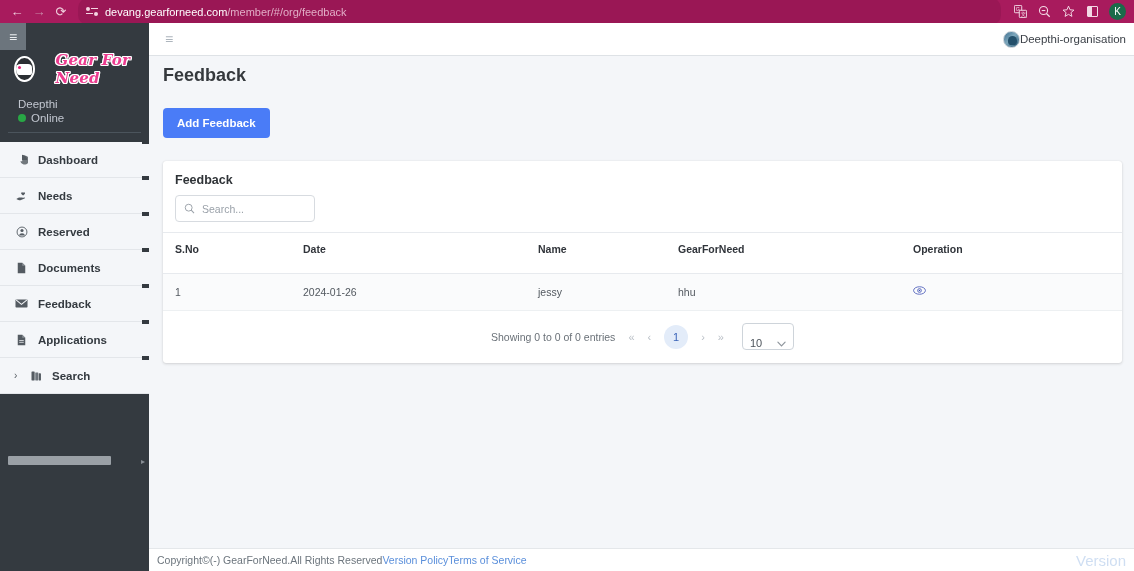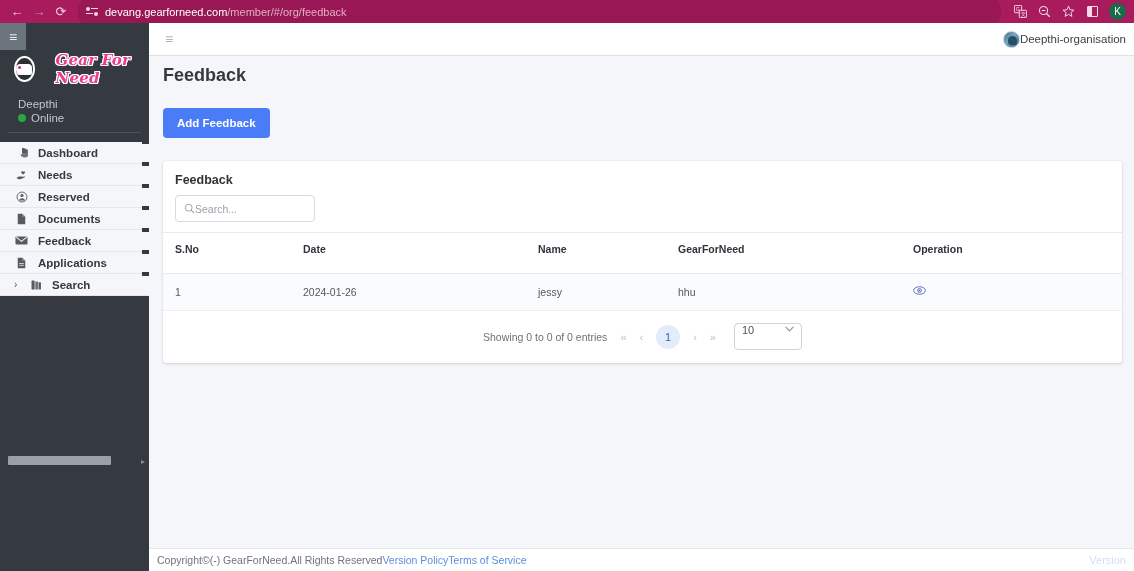--- a/index.html
+++ b/index.html
@@ -123,21 +123,21 @@
   .user-name { color: #c2c7d0; font-size: 11.5px; line-height: 16px; }
   .user-status { display: flex; align-items: center; gap: 5px; }
   .status-dot { width: 8px; height: 8px; border-radius: 50%; background: #28a745; }
   .status-text { color: #c2c7d0; font-size: 11.5px; }
   .side-div { height: 1px; background: #4b545c; margin: 0 8px; }
 
   .nav-list { margin-top: 9px; }
   .nav-item {
     position: relative;
     background: #f4f6f9;
-    height: 22px;
+    height: 36px;
     display: flex; align-items: center;
     padding-left: 14px; gap: 9px;
     border-bottom: 1px solid #e3e6ea;
     width: 149px;
   }
   .nav-item .nicon {
     width: 15px; display: flex; align-items: center; justify-content: center;
     color: #545b62; font-size: 12px;
   }
   .nav-item .nlabel {
@@ -215,21 +215,21 @@
     border-radius: 3px;
     box-shadow: 0 0 1px rgba(0,0,0,.12), 0 1px 3px rgba(0,0,0,.14);
     width: 959px;
   }
   .card-head { padding: 12px 12px 0 12px; }
   .card-title { font-size: 12.5px; font-weight: bold; color: #2f3337; }
   .search-wrap {
     margin-top: 8px; margin-bottom: 10px;
     width: 140px; height: 27px;
     border: 1px solid #d7dbe0; border-radius: 4px;
-    display: flex; align-items: center; padding: 0 8px; gap: 0;
+    display: flex; align-items: center; padding: 0 8px; gap: 7px;
     background: #ffffff;
   }
   .search-wrap svg { flex: 0 0 11px; }
   .search-input {
     border: none; outline: none; flex: 1;
     font-size: 10.5px; color: #5a6169;
     font-family: "Liberation Sans", sans-serif;
     background: transparent;
   }
   .search-input::placeholder { color: #9aa1a9; }
@@ -261,40 +261,40 @@
   .pager-info { font-size: 10.5px; color: #6a7178; }
   .pg-arrow { font-size: 11px; color: #b9bfc6; cursor: pointer; }
   .pg-num {
     width: 24px; height: 24px; border-radius: 50%;
     background: #e3ecf9; color: #3a63b8;
     font-size: 11px; display: flex; align-items: center; justify-content: center;
     cursor: pointer;
   }
   .pg-select {
     margin-left: 5px;
-    width: 68px; height: 27px;
+    width: 52px; height: 27px;
     border: 1px solid #ced4da; border-radius: 4px;
-    display: flex; align-items: flex-start; justify-content: space-between;
+    display: flex; align-items: flex-end; justify-content: space-between;
     padding: 0 7px; font-size: 11px; color: #4d545b;
     background: #ffffff; cursor: pointer;
   }
   .pg-select .cv { color: #8e959c; font-size: 9px; }
 
   .footer {
     position: absolute; left: 149px; bottom: 0;
     width: 985px; height: 23px;
     background: #ffffff;
     border-top: 1px solid #e4e7ea;
     display: flex; align-items: center;
     padding: 0 8px 0 8px;
     font-size: 10.5px; color: #6c757d;
   }
   .footer a { color: #5a8fdb; text-decoration: none; }
   .footer .spacer { flex: 1; }
-  .version { color: #a8c4e8; font-size: 11px; opacity: .55; margin-left: 44px; }
+  .version { color: #a8c4e8; font-size: 15px; opacity: .55; margin-left: 44px; }
 </style>
 </head>
 <body>
 
 <div class="browser-bar">
   <div class="nav-btn">←</div>
   <div class="nav-btn dim">→</div>
   <div class="nav-btn">⟳</div>
 
   <div class="omnibox">

